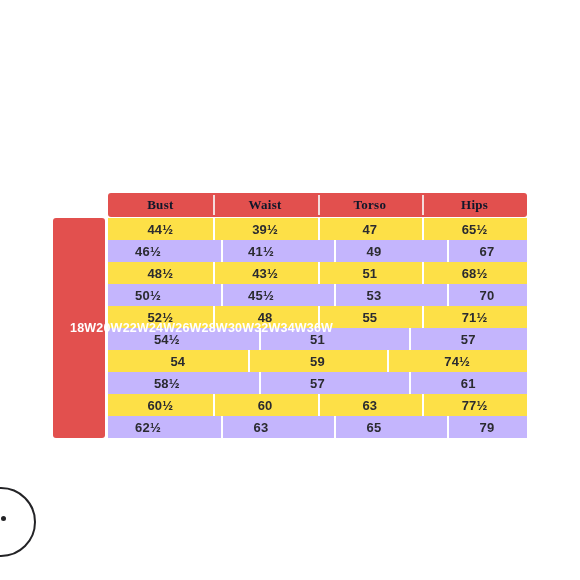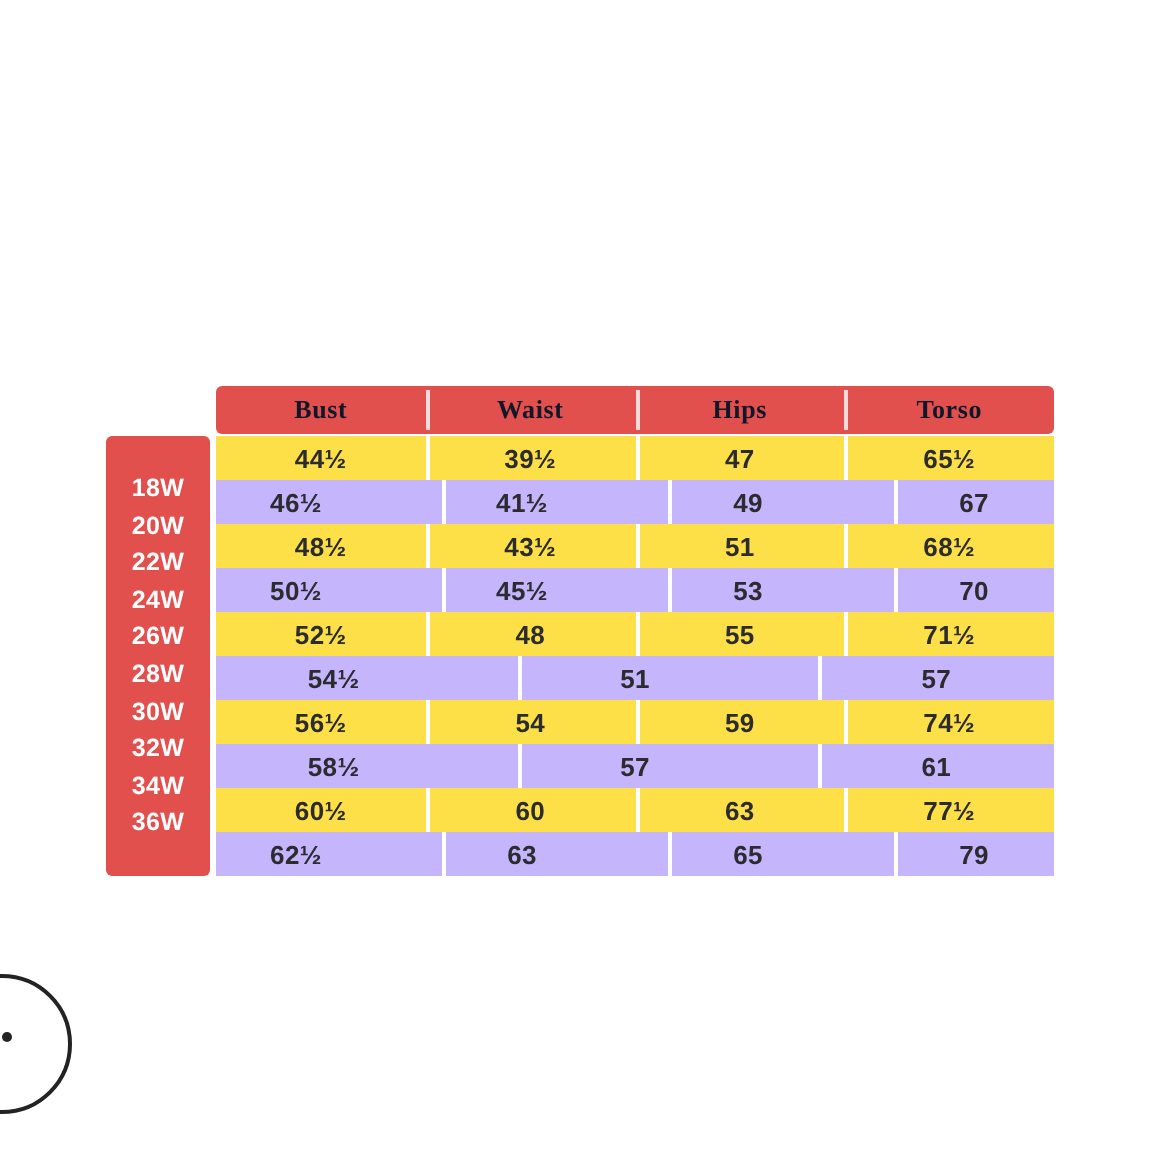--- a/index.html
+++ b/index.html
@@ -57,21 +57,20 @@
   
   .size-rail {
     position: absolute;
     left: 0px;
     top: 25px;
     width: 52px;
     height: 220px;
     background: #e2504e;
     border-radius: 3px;
     display: flex;
-    flex-direction: column;
     box-sizing: border-box;
     padding: 17px;
     z-index: 3;
   }
   .size-cell {
     flex: 1 1 0;
     display: flex;
     align-items: center;
     justify-content: center;
     color: #ffffff;
@@ -184,22 +183,22 @@
       <div class="size-cell">32W</div>
       <div class="size-cell">34W</div>
       <div class="size-cell">36W</div>
     </div>
 
     <div class="grid">
 
       <div class="head-row">
         <div class="head-cell">Bust</div>
         <div class="head-cell">Waist</div>
+        <div class="head-cell">Torso</div>
         <div class="head-cell">Hips</div>
-        <div class="head-cell">Torso</div>
       </div>
 
       <div class="body-rows">
 
         <div class="data-row odd">
           <div class="data-cell">44½</div>
           <div class="data-cell">39½</div>
           <div class="data-cell">47</div>
           <div class="data-cell">65½</div>
         </div>
@@ -232,21 +231,20 @@
           <div class="data-cell">71½</div>
         </div>
 
         <div class="data-row even">
           <div class="data-cell">54½</div>
           <div class="data-cell">51</div>
           <div class="data-cell">57</div>
         </div>
 
         <div class="data-row odd">
-          <div class="data-cell">56½</div>
           <div class="data-cell">54</div>
           <div class="data-cell">59</div>
           <div class="data-cell">74½</div>
         </div>
 
         <div class="data-row even">
           <div class="data-cell">58½</div>
           <div class="data-cell">57</div>
           <div class="data-cell">61</div>
         </div>

